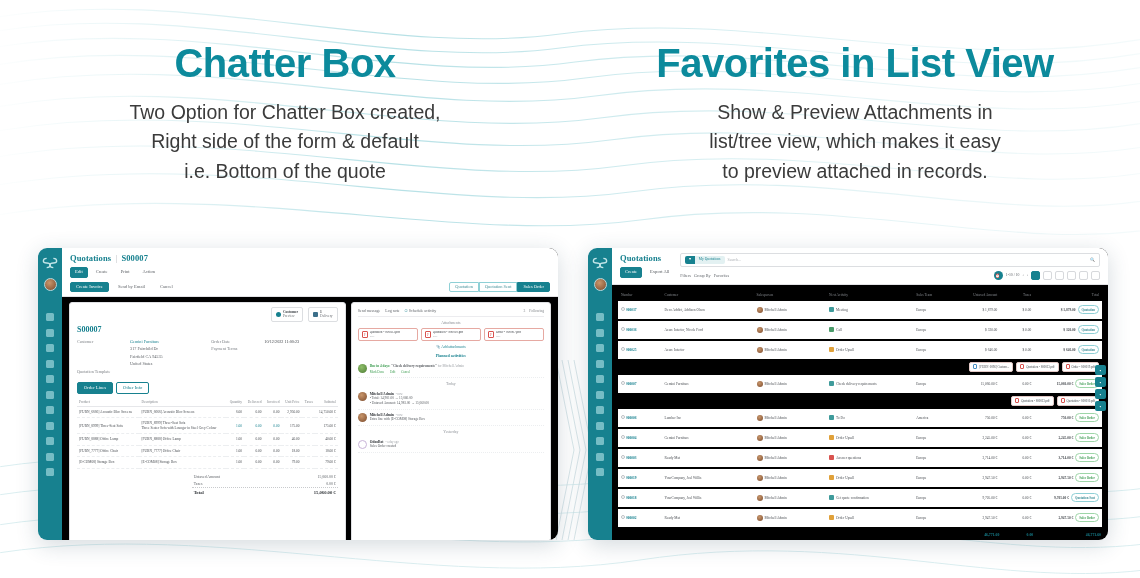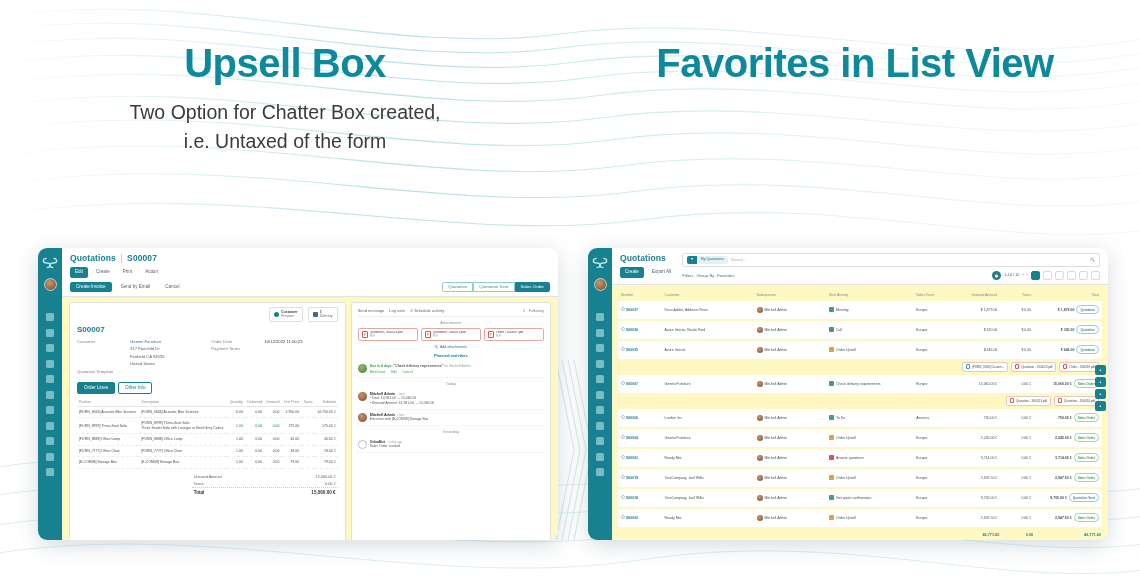--- a/index.html
+++ b/index.html
@@ -28,21 +28,21 @@
 
   .odoo-sidebar { width:24px; background:#17818f; flex:0 0 24px; position:relative;
                   display:flex; flex-direction:column; align-items:center; padding-top:4px; }
   .odoo-logo { width:16px; height:16px; margin-top:3px; opacity:.95; }
   .side-avatar { width:13px; height:13px; border-radius:50%;
                  background:radial-gradient(circle at 40% 35%,#c9966b,#7a4a2c); margin-top:7px;
                  border:1px solid #b9d7db; }
   .side-icons { margin-top:22px; display:flex; flex-direction:column; gap:7.5px; align-items:center; }
   .side-ic { width:8px; height:8px; border-radius:1.5px; background:#7fc2ca; opacity:.92; }
 
-  .odoo-body { flex:1 1 auto; background:#fef9c3; position:relative; overflow:hidden; }
+  .odoo-body { flex:1 1 auto; background:#000000; position:relative; overflow:hidden;font-family:Liberation Serif, serif; }
 
   
   .cp { background:#fff; padding:5px 8px 0 8px; border-bottom:1px solid #e3e3e6; }
   .bc { color:#17818f; font-size:8.5px; font-weight:600; letter-spacing:.1px; }
   .bc .sep { color:#b9bcc0; font-weight:400; margin:0 2px; }
   .btnrow { display:flex; align-items:center; gap:3px; margin-top:4px; }
   .btn { font-size:4.6px; padding:2px 4px; border-radius:2px; border:1px solid #d2d4d8;
          background:#fff; color:#5d6166; white-space:nowrap; line-height:1; }
   .btn.primary { background:#17818f; border-color:#17818f; color:#fff; }
   .btn.bare { border-color:transparent; }
@@ -216,28 +216,34 @@
   <g stroke="#cfe0e4" fill="none" stroke-width=".8">
     <path d="M0,0 L18,90 L0,180"></path>
       <path d="M6,0 L24,90 L6,180"></path>
     <path d="M12,0 L30,90 L12,180"></path>
       <path d="M18,0 L36,90 L18,180"></path>
   </g>
 </svg>
 
 <div class="hero">
   <div class="hero-col">
-    <div class="hero-title">Upsell Box</div>
+    <div class="hero-title">Chatter Box</div>
     <div class="hero-sub">
         <div>Two Option for Chatter Box created,</div>
-        <div>i.e. Untaxed of the form</div>
+        <div>Right side of the form &amp; default</div>
+        <div>i.e. Bottom of the quote</div>
       </div>
   </div>
   <div class="hero-col">
     <div class="hero-title">Favorites in List View</div>
+    <div class="hero-sub">
+        <div>Show &amp; Preview Attachments in</div>
+        <div>list/tree view, which makes it easy</div>
+        <div>to preview attached in records.</div>
+      </div>
   </div>
 </div>
 
 <div class="shot" id="shot-left">
   <div class="odoo-sidebar">
     <svg class="odoo-logo" viewBox="0 0 24 24">
       <path d="M7 5c-3 0-5 2-5 4s2 3 5 3 5 1 5 3-2 4-5 4" stroke="#cdebee" stroke-width="2" fill="none"></path>
       <path d="M17 5c3 0 5 2 5 4s-2 3-5 3-5 1-5 3 2 4 5 4" stroke="#cdebee" stroke-width="2" fill="none"></path>
     </svg>
     <div class="side-avatar"></div>

